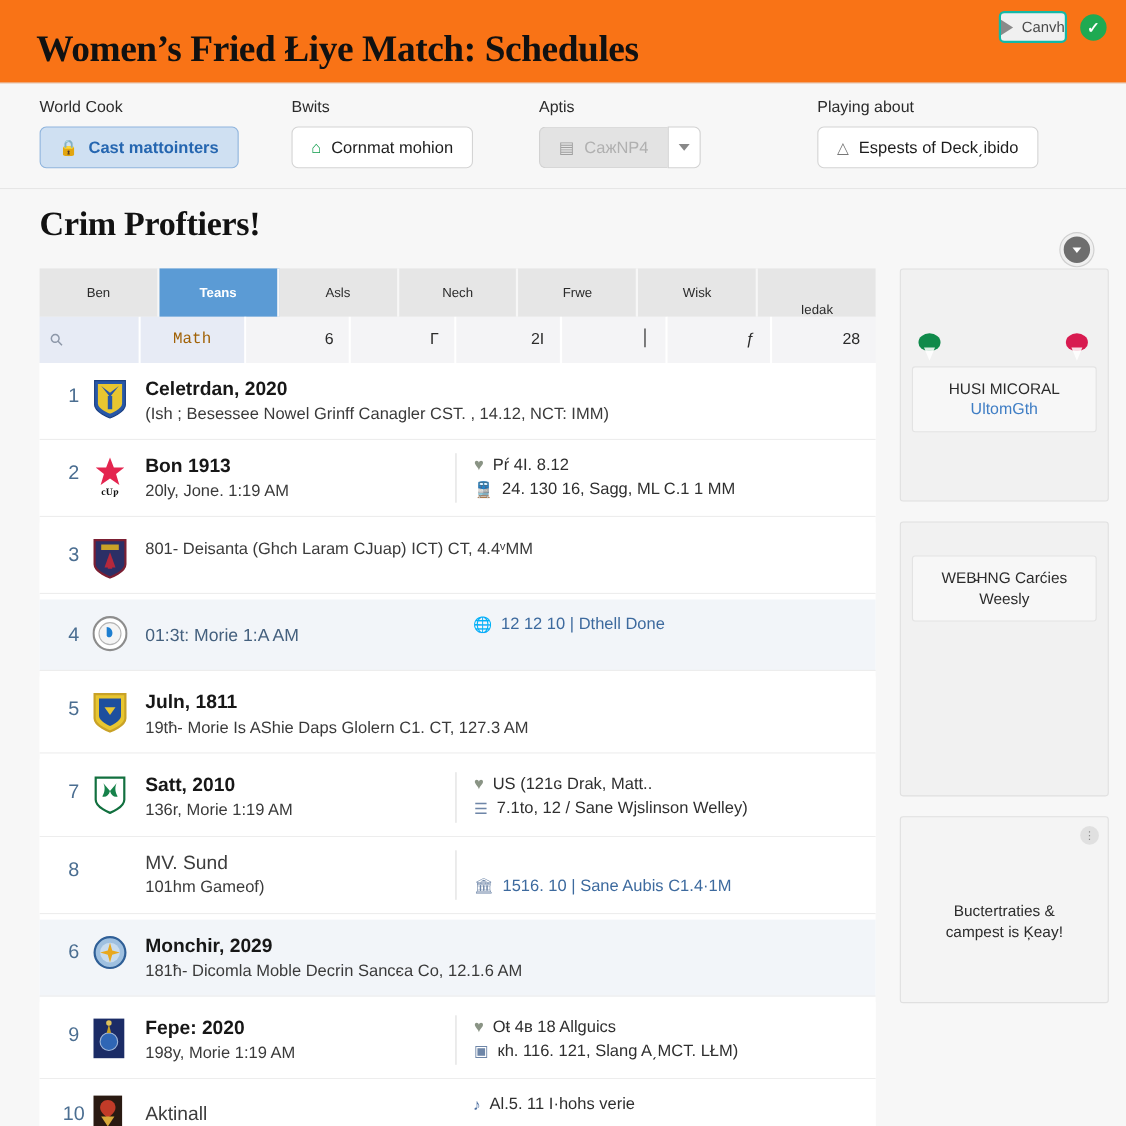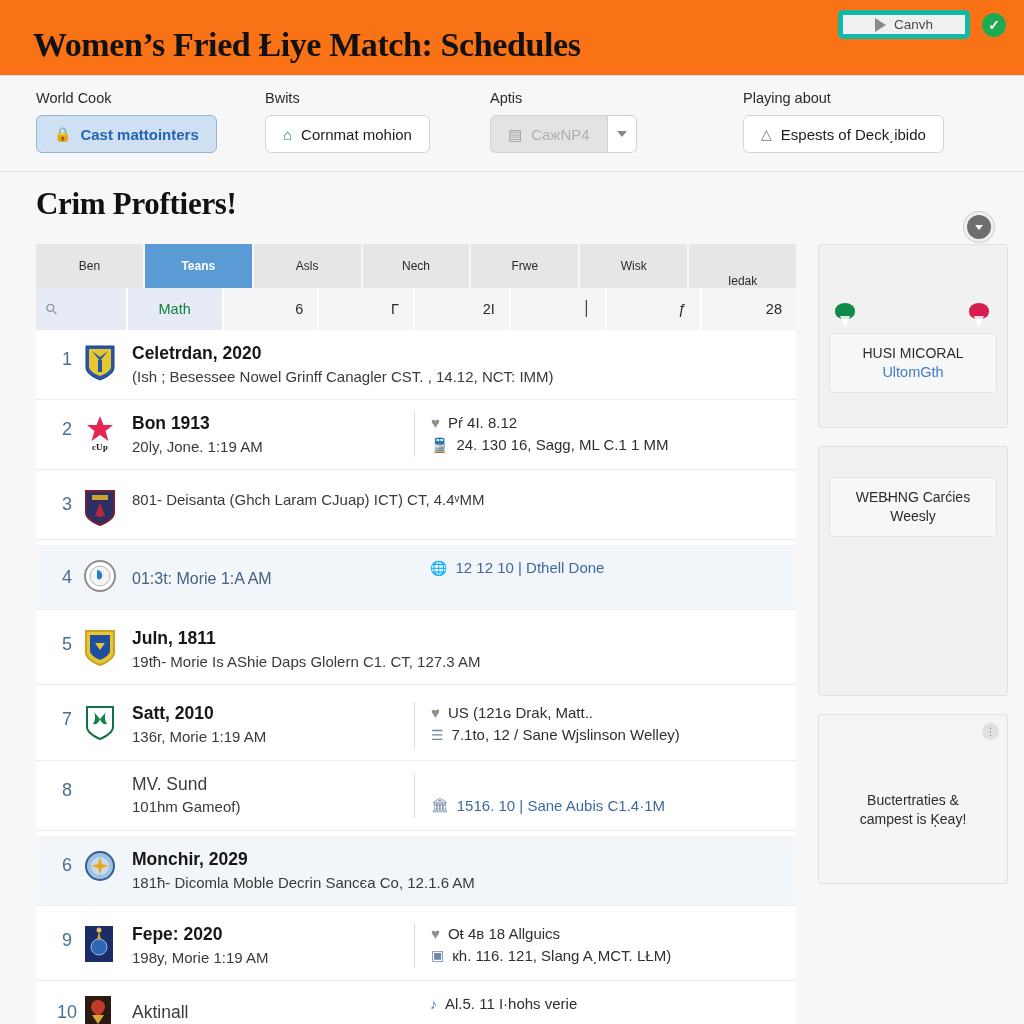--- a/index.html
+++ b/index.html
@@ -29,23 +29,23 @@
     white-space: nowrap;
   }
   .header-actions {
     position: absolute;
     right: 18px; top: 10px;
     display: flex; align-items: center; gap: 12px;
   }
   .watch-btn {
     display: flex; align-items: center; gap: 8px;
     height: 29px;
-    padding: 0 32px;
+    padding: 0 0;
     background: #f0f0f0;
-    border: 5px solid #14b8a6;
+    border: 2px solid #14b8a6;
     border-radius: 5px;
     font-size: 13.5px;
     color: #4a4a4a;
     cursor: pointer;
   }
   .play-tri {
     width: 0; height: 0;
     border-left: 11px solid #8a8a8a;
     border-top: 7px solid transparent;
     border-bottom: 7px solid transparent;
@@ -182,21 +182,21 @@
     flex: 1;
     background: #f4f4f6;
     border-right: 2px solid #fff;
     display: flex; align-items: center;
     font-size: 14.5px;
     color: #2a2a2a;
     padding: 0 14px;
   }
   .fcell.num { justify-content: flex-end; }
   .fcell:last-child { border-right: none; }
-  .fcell.sel { background: #e7ebf5; color: #15803d; justify-content: center; }
+  .fcell.sel { background: #e7ebf5; color: #a16207; justify-content: center; font-family: Liberation Mono, monospace; }
   .fcell.key { background: #e7ebf5; justify-content: flex-start; padding-left: 10px; }
   .ic-key { font-size: 15px; color: #8d97a8; transform: rotate(-45deg); display:inline-block;}
 
   
   .list { background: #fff; }
   .row {
     display: flex;
     align-items: flex-start;
     background: #fff;
     border-bottom: 1px solid #ededed;
@@ -261,21 +261,21 @@
   .ic-bank { font-size: 14px; color: #6e86a8; }
 
   
   .card {
     background: #f1f1f1;
     border: 1px solid #e0e0e0;
     border-radius: 3px;
     margin-bottom: 18px;
     position: relative;
   }
-  .card.c1 { height: 184px; }
+  .card.c1 { height: 212px; }
   .card.c2 { height: 250px; }
   .card.c3 { height: 170px; background: #f4f4f4; }
   .inner-box {
     position: absolute;
     left: 10px; right: 10px;
     background: #f7f7f7;
     border: 1px solid #e3e3e3;
     border-radius: 3px;
     padding: 10px 6px;
     text-align: center;

